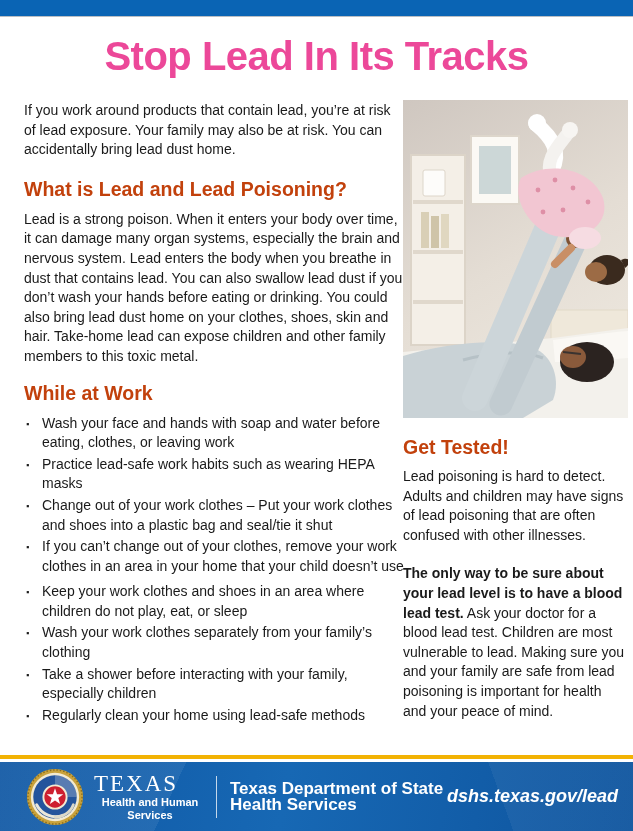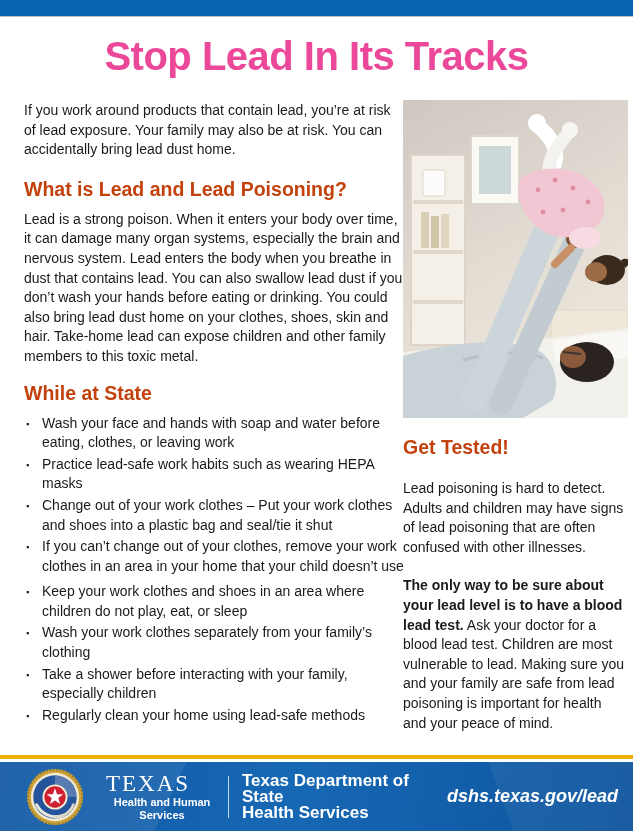--- a/index.html
+++ b/index.html
@@ -37,37 +37,37 @@
   ul.sq li { display:flex; margin-bottom:2px; }
   ul.sq .blt {
     flex:0 0 16px; font-size:9px; line-height:19.6px;
     padding-top:1px; color:#1a1a1a;
   }
   ul.sq .blt-text { flex:1; }
   .photo {
     width:225px; height:318px; display:block; background:#d8d0c9;
   }
   .get-tested { margin-top:17px; width:222px; font-size:14px; line-height:19.6px; }
-  .get-tested h2.red { margin-top:0; margin-bottom:20px; }
+  .get-tested h2.red { margin-top:0; margin-bottom:8px; }
   .gt-p1 { margin-bottom:19px; }
   .gt-bold { font-weight:bold; }
   .footer-gold {
     position:absolute; left:0; top:755px; width:633px; height:4px;
     background:#f2b203;
   }
   .footer {
     position:absolute; left:0; top:762px; width:633px; height:69px;
     background-image:
       linear-gradient(115deg, rgba(255,255,255,0.07) 0 28%, rgba(255,255,255,0) 28%),
       linear-gradient(250deg, rgba(255,255,255,0.05) 0 22%, rgba(255,255,255,0) 22%),
       linear-gradient(100deg, #0f57a4, #1768b4 45%, #0e549e);
     display:flex; align-items:center;
   }
   .seal { width:58px; height:58px; margin-left:26px; flex:0 0 auto; }
-  .hhs-block { margin-left:22px; color:#ffffff; }
+  .hhs-block { margin-left:10px; color:#ffffff; }
   .hhs-texas {
     font-family:"Liberation Serif", serif; font-size:23px;
     letter-spacing:2px; line-height:24px;
   }
   .hhs-sub { font-size:11px; font-weight:bold; line-height:13px; width:112px;text-align:center; }
   .footer-divider {
     width:1px; height:42px; background:rgba(255,255,255,0.75);
     margin:0 13px 0 10px; flex:0 0 auto;
   }
   .dept-block { color:#ffffff; font-size:17px; font-weight:bold; line-height:16px; }
@@ -84,21 +84,21 @@
 <div class="topbar"></div>
 
 <h1 class="page-title">Stop Lead In Its Tracks</h1>
 
 <div class="left-col">
   <p class="intro">If you work around products that contain lead, you’re at risk of lead exposure. Your family may also be at risk. You can accidentally bring lead dust home.</p>
 
   <h2 class="red">What is Lead and Lead Poisoning?</h2>
   <p class="body-par">Lead is a strong poison. When it enters your body over time, it can damage many organ systems, especially the brain and nervous system. Lead enters the body when you breathe in dust that contains lead. You can also swallow lead dust if you don’t wash your hands before eating or drinking. You could also bring lead dust home on your clothes, shoes, skin and hair. Take-home lead can expose children and other family members to this toxic metal.</p>
 
-  <h2 class="red">While at State</h2>
+  <h2 class="red">While at Work</h2>
   <ul class="sq">
     <li>
       <span class="blt">▪</span>
       <span class="blt-text">Wash your face and hands with soap and water before eating, clothes, or leaving work</span>
     </li>
     <li>
       <span class="blt">▪</span>
       <span class="blt-text">Practice lead-safe work habits such as wearing HEPA masks</span>
     </li>
     <li>

